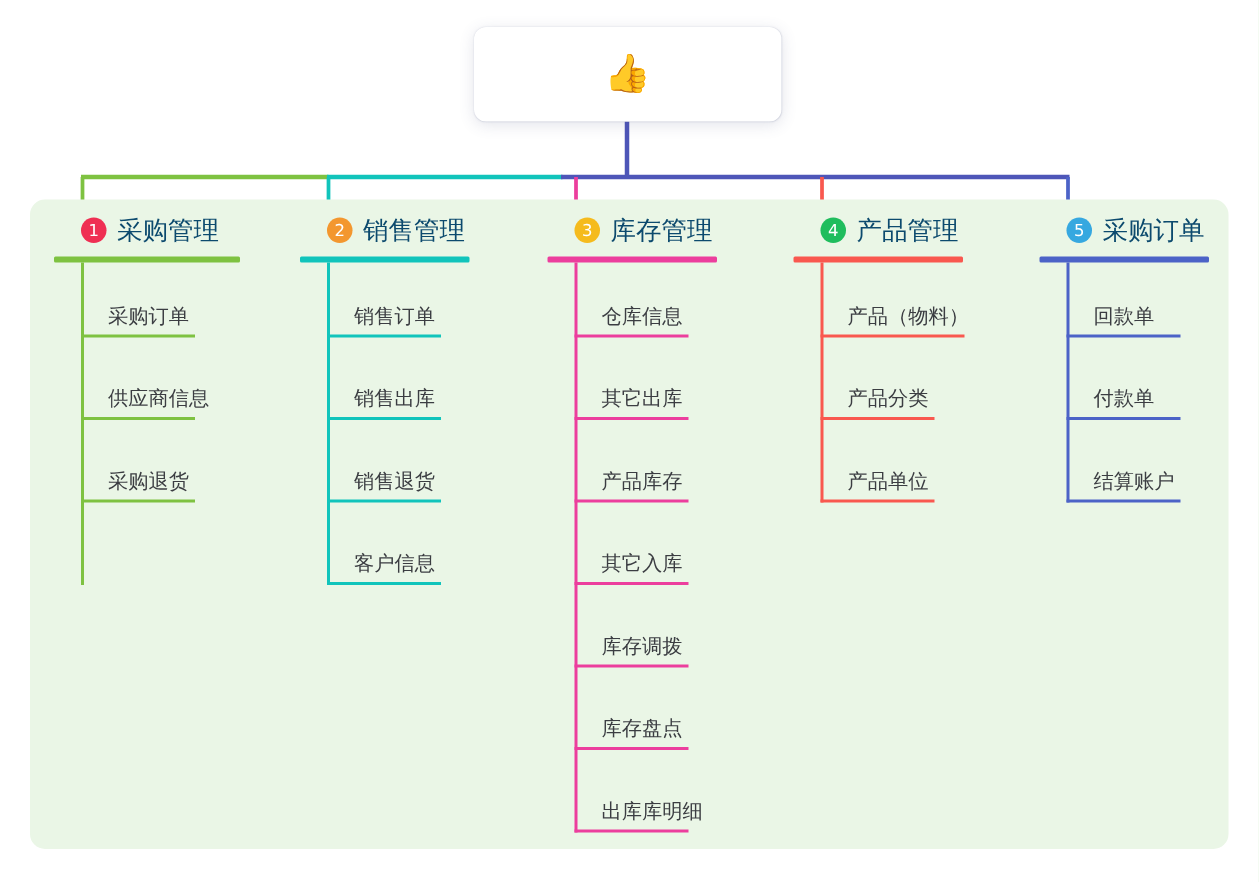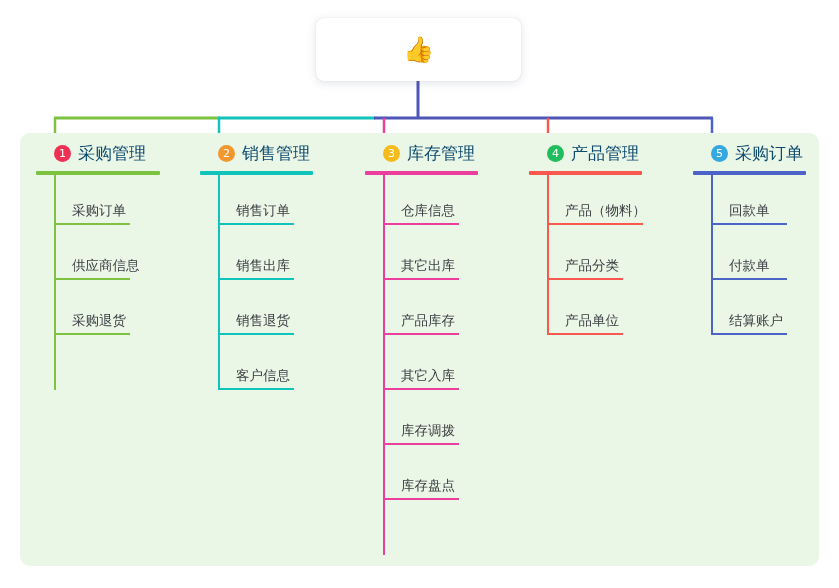--- a/index.html
+++ b/index.html
@@ -169,20 +169,24 @@
             <div class="item-rule" style="background: rgb(236, 62, 157); width: 76px;"></div>
           </div>
           <div class="item">
             <span class="item-label">库存调拨</span>
             <div class="item-rule" style="background: rgb(236, 62, 157); width: 76px;"></div>
           </div>
           <div class="item">
             <span class="item-label">库存盘点</span>
             <div class="item-rule" style="background: rgb(236, 62, 157); width: 76px;"></div>
           </div>
+          <div class="item">
+            <span class="item-label">出库库明细</span>
+            <div class="item-rule" style="background: rgb(236, 62, 157); width: 76px;"></div>
+          </div>
         </div>
       </div>
       <div class="col" style="left: 529px;">
         <div class="col-head">
           <span class="badge" style="background: rgb(31, 189, 93);">4</span>
           <span class="head-label">产品管理</span>
         </div>
         <div class="head-rule" style="background: rgb(249, 88, 79); width: 113px;"></div>
         <div class="items" style="height: 165px;">
           <div class="spine" style="background: rgb(249, 88, 79); height: 160px;"></div>

